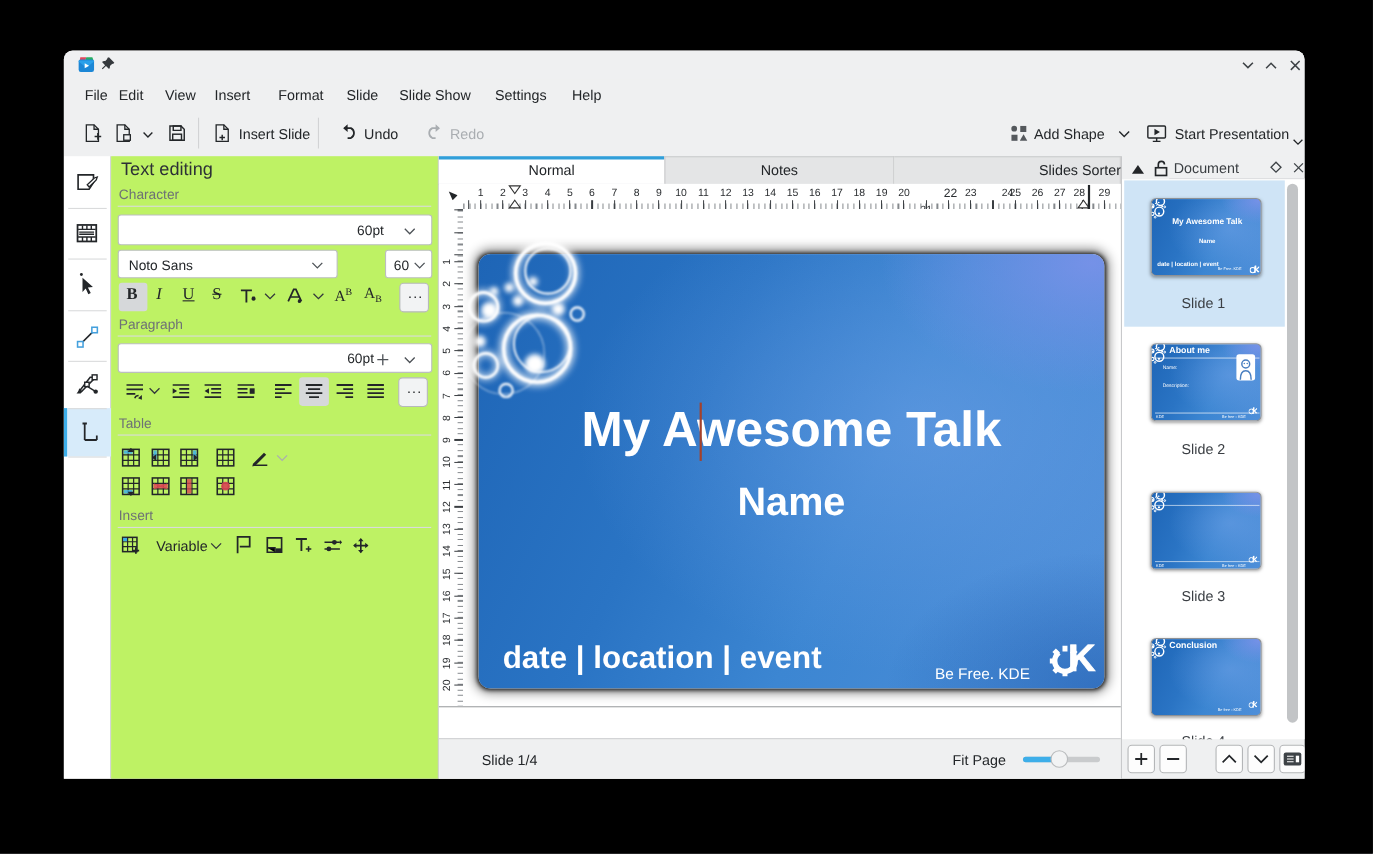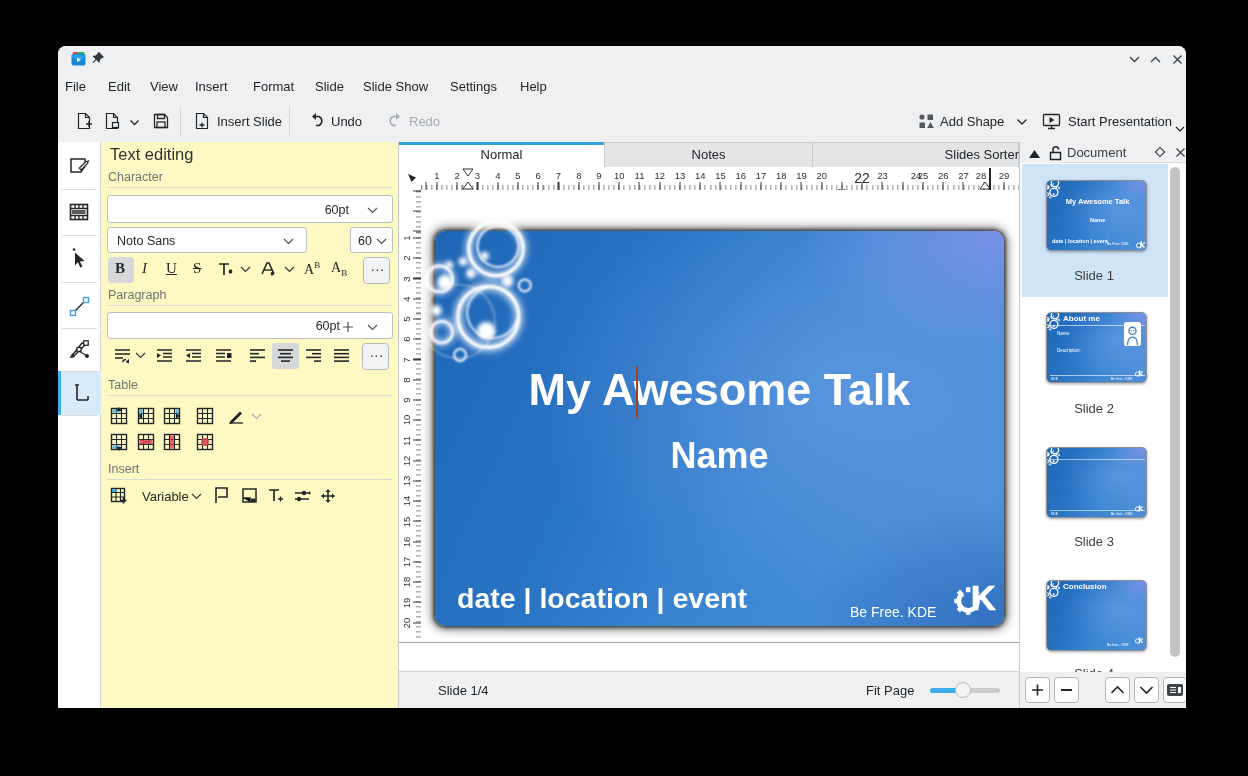--- a/index.html
+++ b/index.html
@@ -34,21 +34,21 @@
       </svg>
  <svg class="abs" style="left:1091px;top:7px" width="13" height="13" viewBox="0 0 13 13">
         <path d="M2 9l4.5-4.5L11 9" stroke="#3e4347" stroke-width="1.4" fill="none"></path>
       </svg>
  <svg class="abs" style="left:1113px;top:7px" width="13" height="13" viewBox="0 0 13 13">
         <path d="M2.5 2.5l8 8M10.5 2.5l-8 8" stroke="#3e4347" stroke-width="1.4" fill="none"></path>
       </svg>
 </div>
 
 <div class="abs" style="left:0;top:26px;width:1128px;height:28px;background:#eff0f1">
-      <span class="abs t13" style="left:7px;top:7px">File</span>
+      <span class="abs t13" style="left:19px;top:7px">File</span>
       <span class="abs t13" style="left:50px;top:7px">Edit</span>
       <span class="abs t13" style="left:92px;top:7px">View</span>
       <span class="abs t13" style="left:137px;top:7px">Insert</span>
       <span class="abs t13" style="left:195px;top:7px">Format</span>
       <span class="abs t13" style="left:257px;top:7px">Slide</span>
       <span class="abs t13" style="left:305px;top:7px">Slide Show</span>
       <span class="abs t13" style="left:392px;top:7px">Settings</span>
       <span class="abs t13" style="left:462px;top:7px">Help</span>
     </div>
 
@@ -153,21 +153,21 @@
         <rect x="15.8" y="1.8" width="4.4" height="4.4" fill="#fff" stroke="#232629" stroke-width="1.3"></rect>
         <rect x="9" y="8.5" width="4" height="4" fill="#fff" stroke="#232629" stroke-width="1.3"></rect>
         <circle cx="19" cy="17" r="2" fill="#232629"></circle>
         <path d="M11 12l8 5" stroke="#232629" stroke-width="1.2"></path>
       </svg>
  <svg class="abs" style="left:12px;top:241px" width="20" height="21" viewBox="0 0 20 21">
         <path d="M5 2h4M7 2v15M7 17h11M18 13v4" stroke="#232629" stroke-width="1.6" fill="none"></path>
       </svg>
 </div>
 
-<div class="abs" style="left:43px;top:96px;width:298px;height:566px;background:#fef9c3;border-right:1px solid #c8c9cb">
+<div class="abs" style="left:43px;top:96px;width:298px;height:566px;background:#bef264;border-right:1px solid #c8c9cb">
  <div class="abs" style="left:9px;top:3px;font-size:16.5px;color:#2d3136">Text editing</div>
  <div class="seclbl" style="left:7px;top:28px">Character</div>
  <div class="hr" style="left:6px;top:45px;width:285px"></div>
  <div class="combo" style="left:6px;top:53px;width:286px;height:28px">
    <span class="abs" style="right:43px;top:7px;font-size:12.5px;color:#232629">60pt</span>
    <svg class="abs" style="right:14px;top:11px" width="11" height="7" viewBox="0 0 11 7">
           <path d="M1 1l4.5 4.5L10 1" stroke="#4d5257" stroke-width="1.2" fill="none"></path>
         </svg>
  </div>
  <div class="combo" style="left:6px;top:85px;width:200px;height:26px">
@@ -391,21 +391,21 @@
           <span class="abs" style="left:230.8px;top:2px;width:16px;text-align:center;font-size:9.5px;color:#2b2e31">12</span>
           <span class="abs" style="left:251.0px;top:2px;width:16px;text-align:center;font-size:9.5px;color:#2b2e31">13</span>
           <span class="abs" style="left:271.2px;top:2px;width:16px;text-align:center;font-size:9.5px;color:#2b2e31">14</span>
           <span class="abs" style="left:291.5px;top:2px;width:16px;text-align:center;font-size:9.5px;color:#2b2e31">15</span>
           <span class="abs" style="left:311.8px;top:2px;width:16px;text-align:center;font-size:9.5px;color:#2b2e31">16</span>
           <span class="abs" style="left:332.0px;top:2px;width:16px;text-align:center;font-size:9.5px;color:#2b2e31">17</span>
           <span class="abs" style="left:352.2px;top:2px;width:16px;text-align:center;font-size:9.5px;color:#2b2e31">18</span>
           <span class="abs" style="left:372.5px;top:2px;width:16px;text-align:center;font-size:9.5px;color:#2b2e31">19</span>
           <span class="abs" style="left:392.8px;top:2px;width:16px;text-align:center;font-size:9.5px;color:#2b2e31">20</span>
           <span class="abs" style="left:413.0px;top:18px;width:16px;text-align:center;font-size:9.5px;color:#2b2e31">21</span>
-          <span class="abs" style="left:433.2px;top:2px;width:16px;text-align:left;font-size:14px;color:#2b2e31">22</span>
+          <span class="abs" style="left:433.2px;top:2px;width:16px;text-align:right;font-size:11px;color:#2b2e31">22</span>
           <span class="abs" style="left:453.5px;top:2px;width:16px;text-align:center;font-size:9.5px;color:#2b2e31">23</span>
           <span class="abs" style="left:487px;top:2px;width:16px;text-align:center;font-size:9.5px;color:#2b2e31">24</span>
           <span class="abs" style="left:494.0px;top:2px;width:16px;text-align:center;font-size:9.5px;color:#2b2e31">25</span>
           <span class="abs" style="left:514.2px;top:2px;width:16px;text-align:center;font-size:9.5px;color:#2b2e31">26</span>
           <span class="abs" style="left:534.5px;top:2px;width:16px;text-align:center;font-size:9.5px;color:#2b2e31">27</span>
           <span class="abs" style="left:554.8px;top:2px;width:16px;text-align:left;font-size:9.5px;color:#2b2e31">28</span>
           <span class="abs" style="left:575.0px;top:2px;width:16px;text-align:center;font-size:9.5px;color:#2b2e31">29</span>
      <div class="abs" style="left:0;top:17px;width:598px;height:5px;background:repeating-linear-gradient(to right,#85898d 0 1px,transparent 1px 5.0625px);background-position:0.4px 0"></div>
      <div class="abs" style="left:0;top:14px;width:598px;height:8px;background:repeating-linear-gradient(to right,#3a3e42 0 1px,transparent 1px 20.25px);background-position:15.5px 0"></div>
      <svg class="abs" style="left:40px;top:0" width="14" height="9" viewBox="0 0 14 9">

